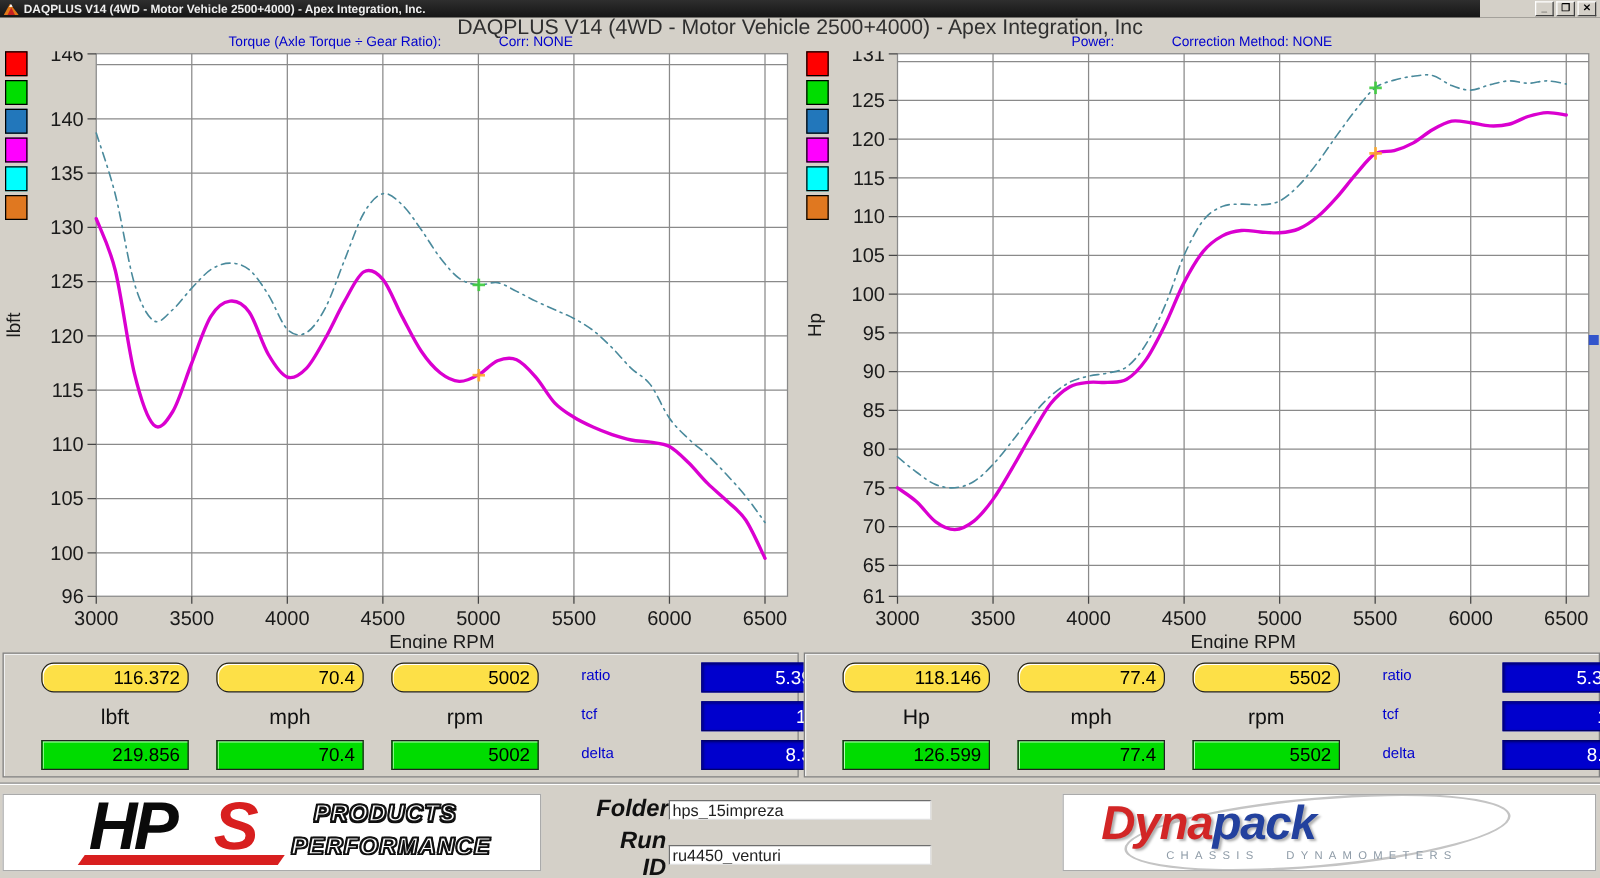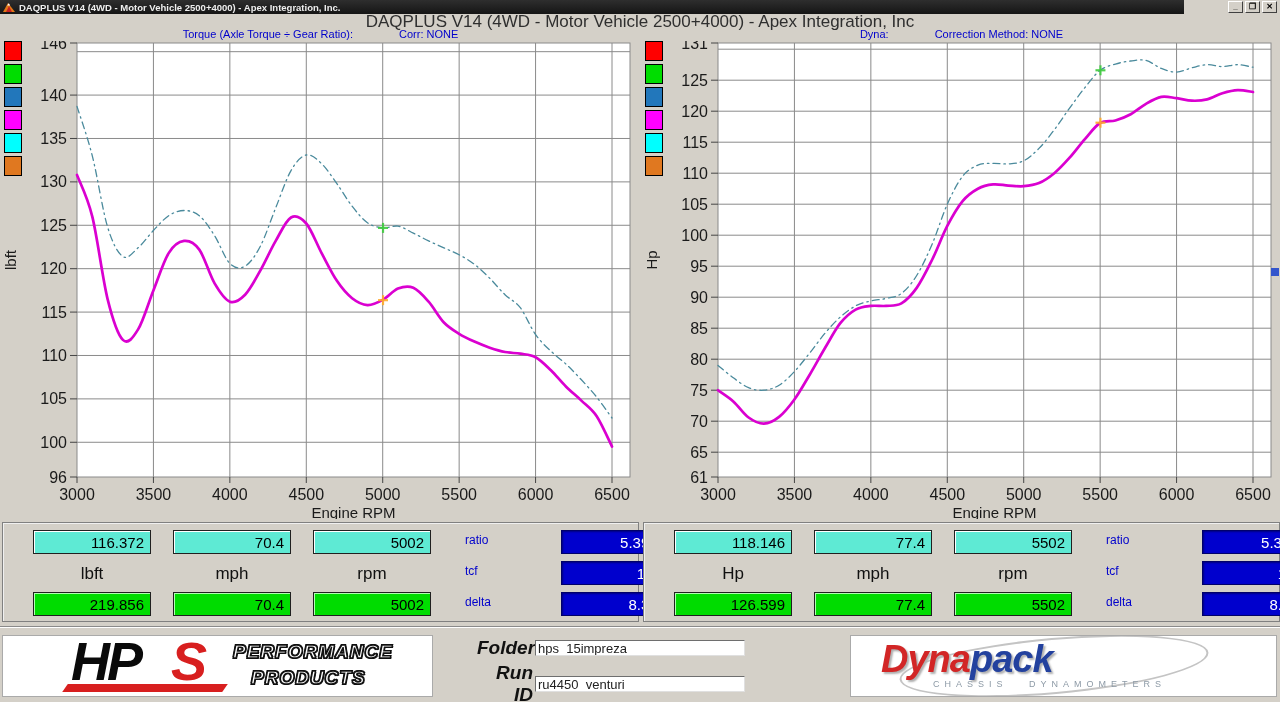--- a/index.html
+++ b/index.html
@@ -32,21 +32,21 @@
   .swatch { width:18px; height:20px; border:1px solid #000; margin-bottom:3px; }
 
   
   .readouts-row { display:flex; margin:3px 0 0 2px; gap:4px; }
   .readout-panel { width:637px; height:100px; background:#d4d0c8; border:1px solid #808080;
                    box-shadow:inset 1px 1px 0 #f0f0f0;
                    display:grid; grid-template-columns:118px 118px 118px 86px 112px;
                    grid-template-rows:24px 24px 24px; column-gap:22px; row-gap:7px;
                    padding:7px 14px 0 30px; }
   .vbox { font-size:15px; text-align:right; padding:3px 6px 0 0; border:1px solid #202020; }
-  .vbox.yellow { background:#5eead4; box-shadow:inset 1px 1px 0 #ffffff; }
+  .vbox.yellow { background:#fde047; box-shadow:inset 1px 1px 0 #ffffff;border-radius:10px; }
   .vbox.green  { background:#00dc00; box-shadow:inset 1px 1px 0 #b0ffb0; }
   .unit-label { font-size:17px; color:#101010; text-align:center; padding-top:3px; }
   .param-label { font-size:12px; color:#0000cc; padding:3px 0 0 12px; }
   .vbox.blue { background:#0000cd; color:#ffffff; box-shadow:inset 1px 1px 2px #000080; border-color:#00006a; }
 
   
   .footer { position:relative; height:78px; margin-top:5px; border-top:1px solid #ffffff;
             box-shadow:0 -1px 0 #8a8a8a; }
   .logo-strip { position:absolute; top:7px; height:62px; background:#ffffff;
                 border:1px solid #aaa; overflow:hidden; }
@@ -186,21 +186,21 @@
         <div class="swatch" style="background: rgb(0, 221, 0);"></div>
         <div class="swatch" style="background: rgb(34, 119, 187);"></div>
         <div class="swatch" style="background: rgb(255, 0, 255);"></div>
         <div class="swatch" style="background: rgb(0, 255, 255);"></div>
         <div class="swatch" style="background: rgb(224, 120, 32);"></div>
       </div>
   </div>
 
   <div class="chart-panel">
     <div class="panel-header">
-      <span>Dyna:</span>
+      <span>Power:</span>
       <span>Correction Method: NONE</span>
     </div>
     <svg class="chart" viewBox="0 0 637 478">
         <rect x="75" y="2" width="553" height="434" fill="#ffffff"></rect>
         <line x1="75" x2="628" y1="411.2" y2="411.2" stroke="#8a8a8a" stroke-width="1"></line>
         <line x1="75" x2="628" y1="380.2" y2="380.2" stroke="#8a8a8a" stroke-width="1"></line>
         <line x1="75" x2="628" y1="349.2" y2="349.2" stroke="#8a8a8a" stroke-width="1"></line>
         <line x1="75" x2="628" y1="318.2" y2="318.2" stroke="#8a8a8a" stroke-width="1"></line>
         <line x1="75" x2="628" y1="287.2" y2="287.2" stroke="#8a8a8a" stroke-width="1"></line>
         <line x1="75" x2="628" y1="256.2" y2="256.2" stroke="#8a8a8a" stroke-width="1"></line>
@@ -336,22 +336,22 @@
 </div>
 
 <div class="footer">
 
   <div class="logo-strip hps-area">
     <div class="hps-inner">
       <span class="hps-hp">HP</span>
       <span class="hps-s">S</span>
       <div class="hps-swoosh"></div>
       <div class="hps-text">
+        <div style="margin-left:18px;">PRODUCTS</div>
         <div>PERFORMANCE</div>
-        <div style="margin-left:18px;">PRODUCTS</div>
       </div>
     </div>
   </div>
 
   <div class="run-form">
     <div class="form-row">
       <span class="form-label">Folder</span>
       <input class="form-input" value="hps_15impreza" style="">
     </div>
     <div class="form-row">

